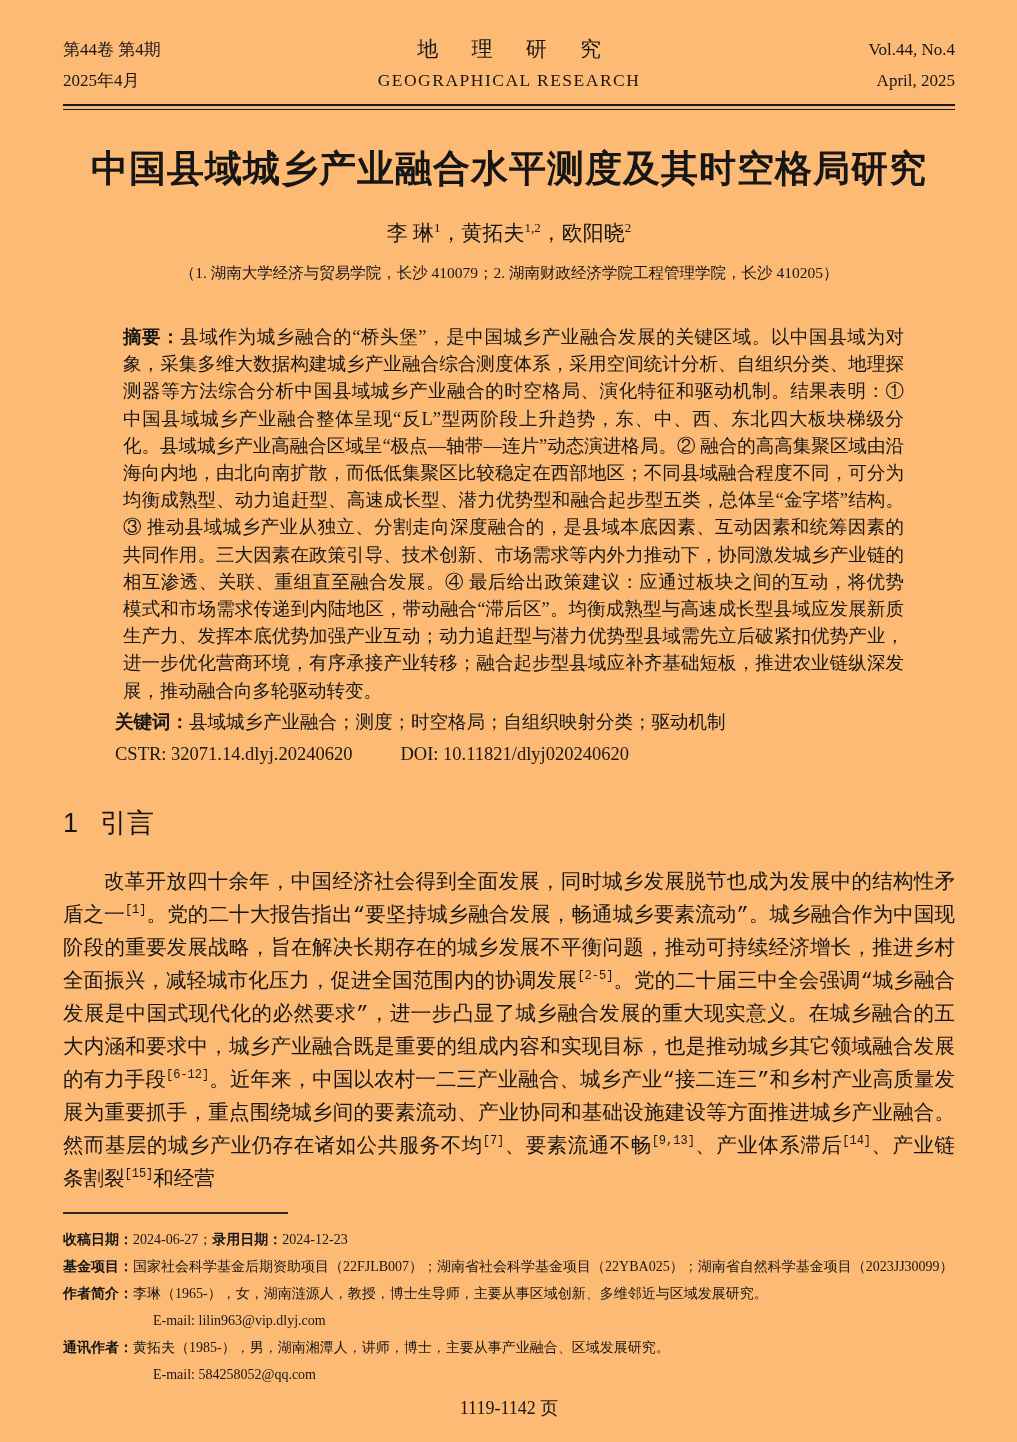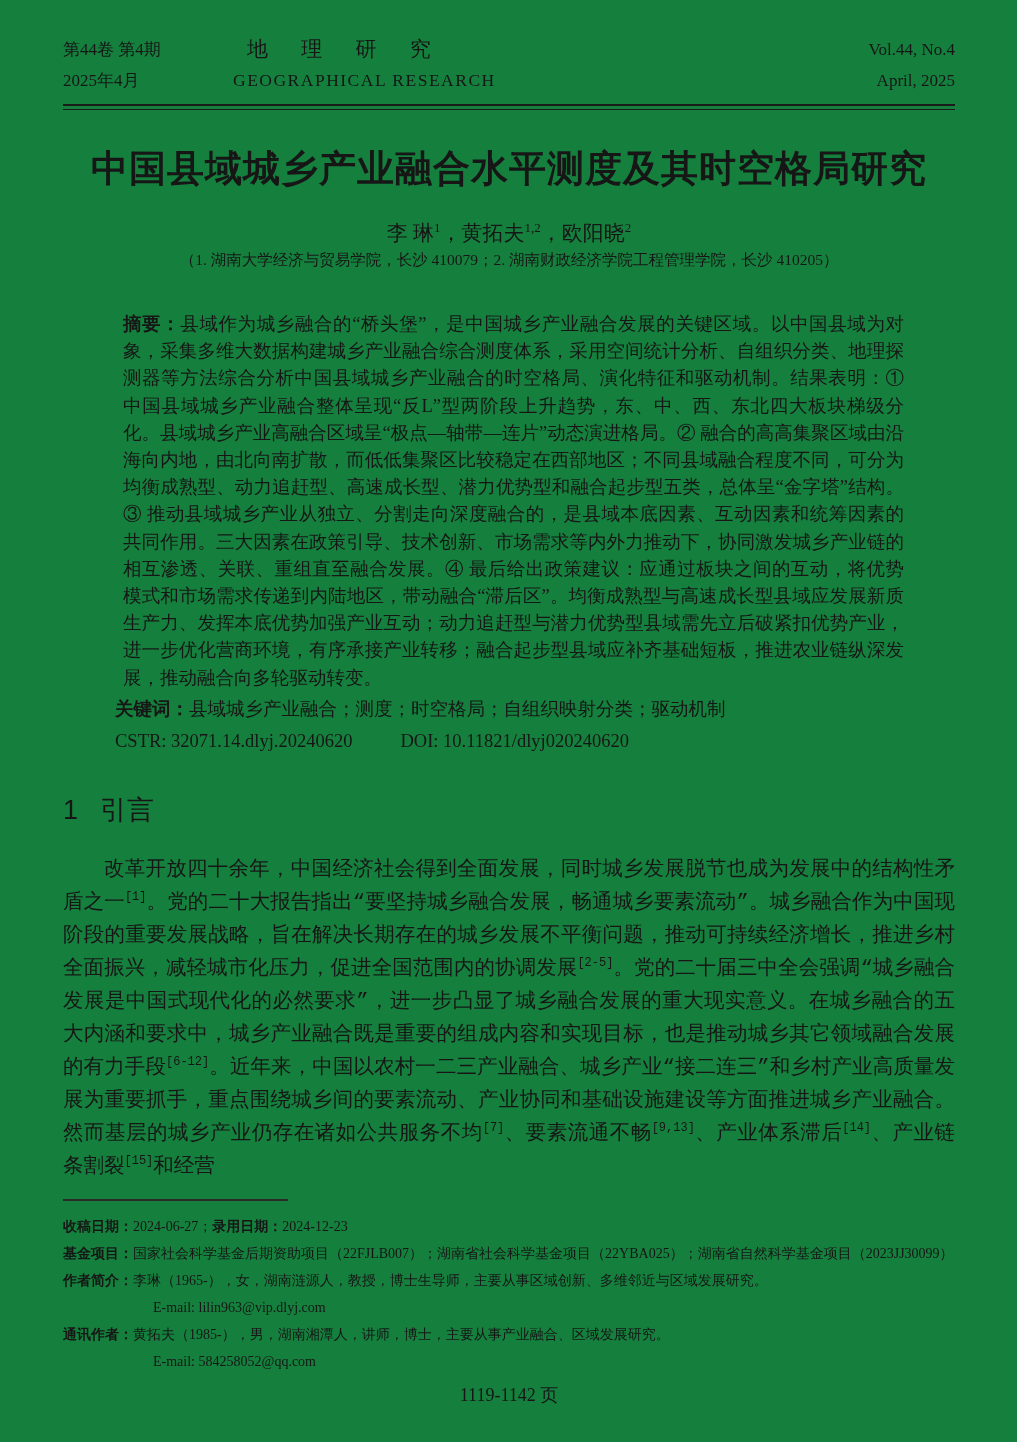--- a/index.html
+++ b/index.html
@@ -3,42 +3,42 @@
 <meta charset="utf-8">
 <style>
   * { margin: 0; padding: 0; box-sizing: border-box; }
   html, body { background: #ffffff; }
   body { font-family: "Liberation Serif", "DejaVu Serif", serif; color: #161616; }
 
   .page {
     width: 1017px; height: 1442px;
     padding: 34px 62px 14px 63px;
     overflow: hidden; position: relative;
-    background: #15803d;
+    background: #fdba74;
   }
 
   
   .masthead { display: flex; justify-content: space-between; align-items: flex-start; }
   .mh-col { font-size: 17px; line-height: 31px; }
   .mh-left  { text-align: left;  min-width: 170px; }
   .mh-right { text-align: right; min-width: 170px; }
-  .mh-center { flex: 1; text-align: left; }
+  .mh-center { flex: 1; text-align: center; }
   .jname-cn { font-size: 21px; letter-spacing: 14px; line-height: 31px; text-indent: 14px; }
   .jname-en { font-size: 17.5px; letter-spacing: 1.5px; line-height: 31px; }
 
   .double-rule { margin-top: 8px; height: 6px;
     border-top: 2.5px solid #1a1a1a; border-bottom: 1.5px solid #1a1a1a; }
 
   
   .title { margin-top: 36px; text-align: center;
     font-family: "Liberation Sans", "DejaVu Sans", sans-serif;
     font-weight: 700; font-size: 37px; letter-spacing: 1px; line-height: 46px; }
   .authors { margin-top: 28px; text-align: center; font-size: 21px; line-height: 26px; }
   .authors sup { font-size: 13px; line-height: 0; }
-  .affiliation { margin-top: 3px; text-align: center; font-size: 15.5px; line-height: 21px; }
+  .affiliation { margin-top: 16px; text-align: center; font-size: 15.5px; line-height: 21px; }
 
   
   .abstract { margin: 40px 51px 0 52px; }
   .abs-p { font-size: 18.5px; line-height: 27.2px; text-align: justify; margin-left: 8px; }
   .kw-p  { font-size: 18.5px; line-height: 28px; margin-top: 3px; }
   .id-p  { font-size: 18.5px; line-height: 28px; margin-top: 4px; }
   .id-p .doi { margin-left: 48px; }
   .lbl, .b { font-family: "Liberation Sans", "DejaVu Sans", sans-serif; font-weight: 700; }
 
   

